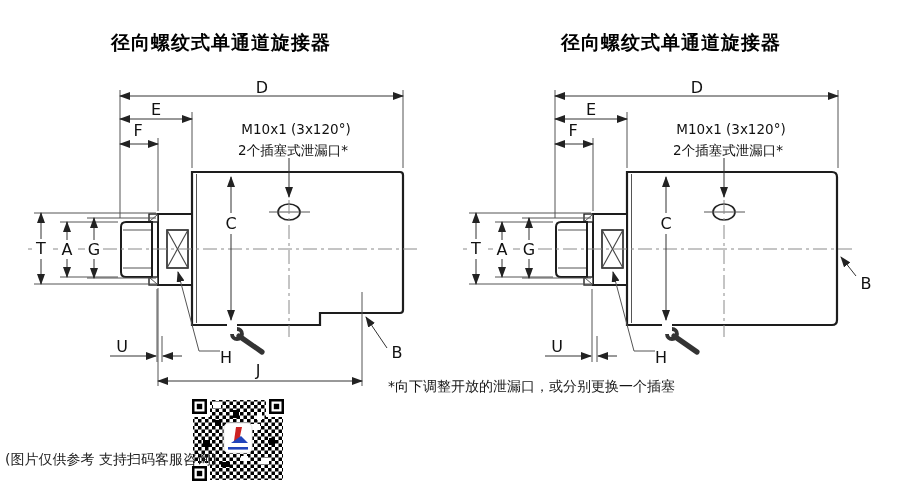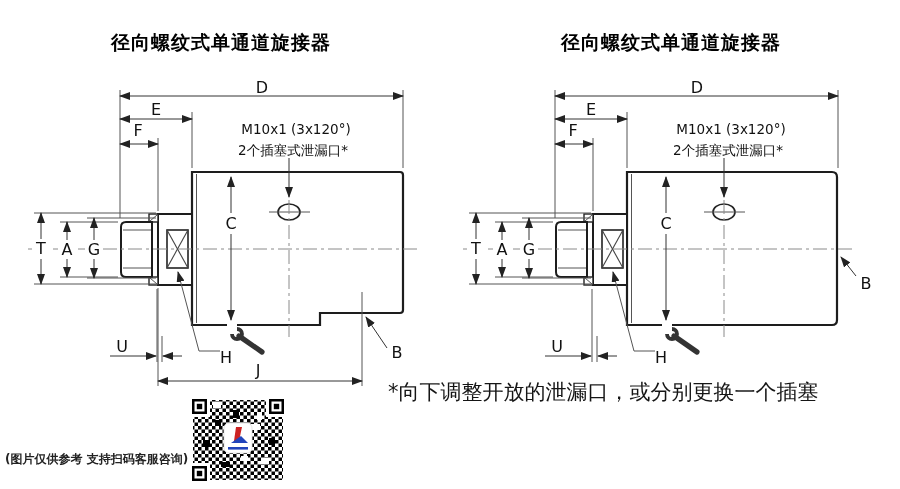--- a/index.html
+++ b/index.html
@@ -2,22 +2,22 @@
 <html><head>
 <meta charset="utf-8">
 <style>
   html,body{margin:0;padding:0;background:#fff;}
   .stage{position:relative;width:900px;height:489px;background:#ffffff;overflow:hidden;
          font-family:"DejaVu Sans","Liberation Sans",sans-serif;}
   .title{position:absolute;top:30px;width:300px;text-align:left;
          font-size:19px;font-weight:bold;color:#000;letter-spacing:1px;}
   .t-left{left:111px;}
   .t-right{left:561px;}
-  .footnote{position:absolute;left:388px;top:378px;font-size:21px;color:#151515;}
-  .watermark{position:absolute;left:5px;top:451px;font-size:12px;color:#222;font-weight:bold;}
+  .footnote{position:absolute;left:388px;top:378px;font-size:14px;color:#151515;}
+  .watermark{position:absolute;left:5px;top:451px;font-size:14px;color:#222;}
   svg{position:absolute;left:0;top:0;}
   svg text{font-family:"DejaVu Sans","Liberation Sans",sans-serif;}
   .dl{font-size:16px;fill:#111;text-anchor:middle;}
   .an{font-size:13.5px;fill:#111;text-anchor:middle;}
   .shape{fill:#fff;stroke:#1d1d1d;stroke-width:2;}
   .bodyp{fill:#fff;stroke:#1d1d1d;stroke-width:2.2;}
   .thin{stroke:#555;stroke-width:1;fill:none;}
   .dim{stroke:#333;stroke-width:1;fill:none;}
   .cl{stroke:#8a8a8a;stroke-width:1;fill:none;stroke-dasharray:14 4 3 4;}
   #qr-svg{left:191px;top:398px;}

